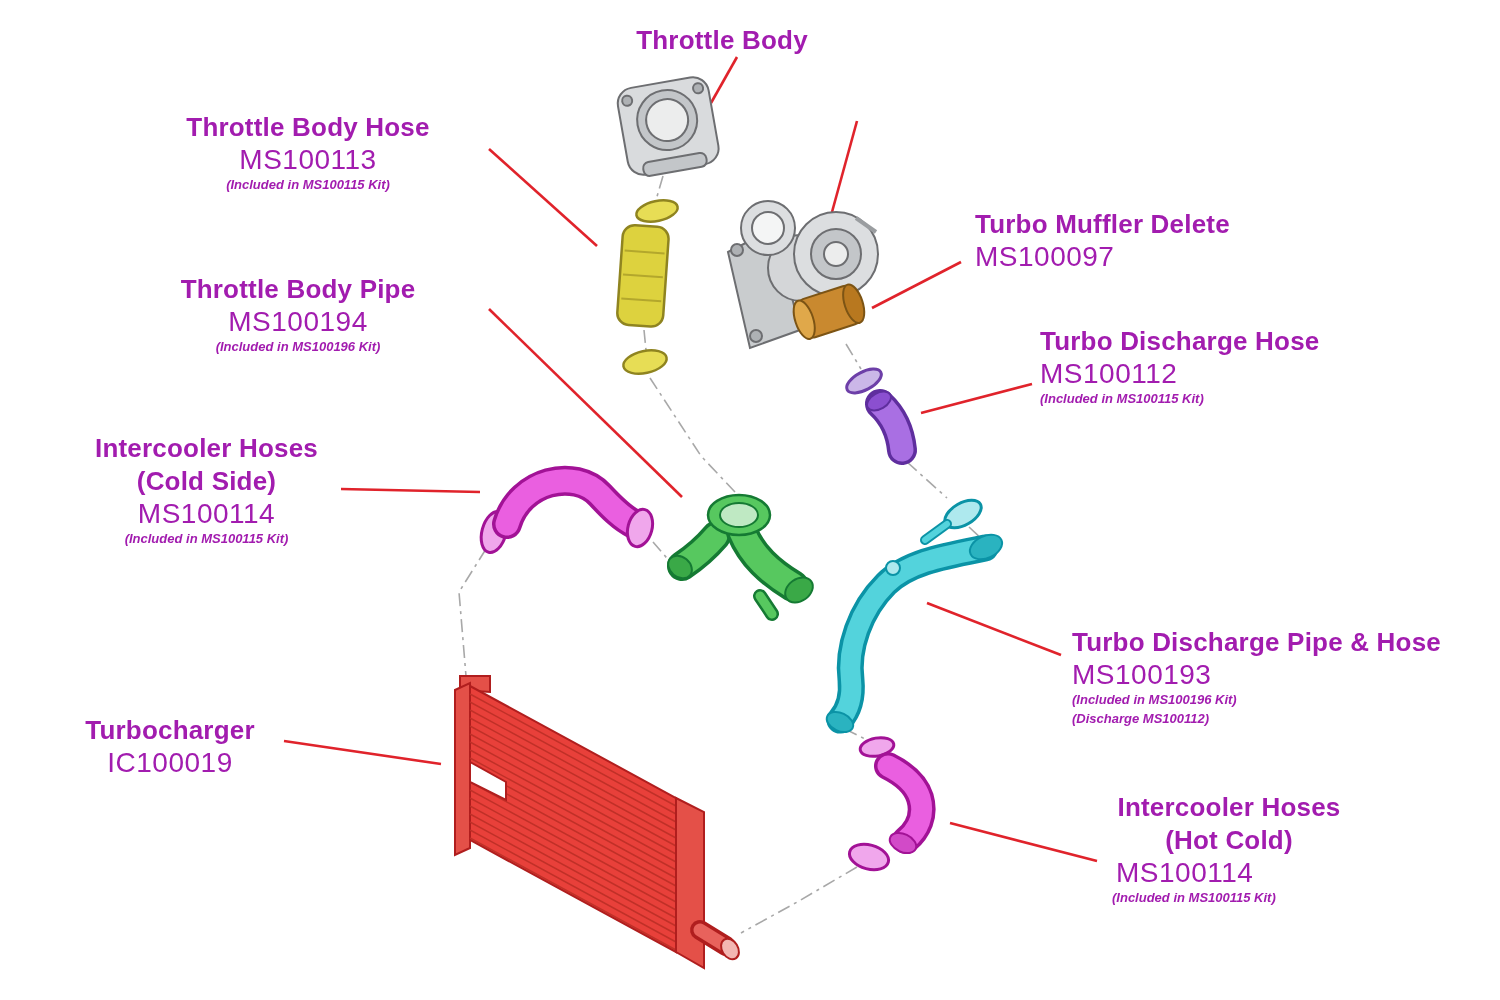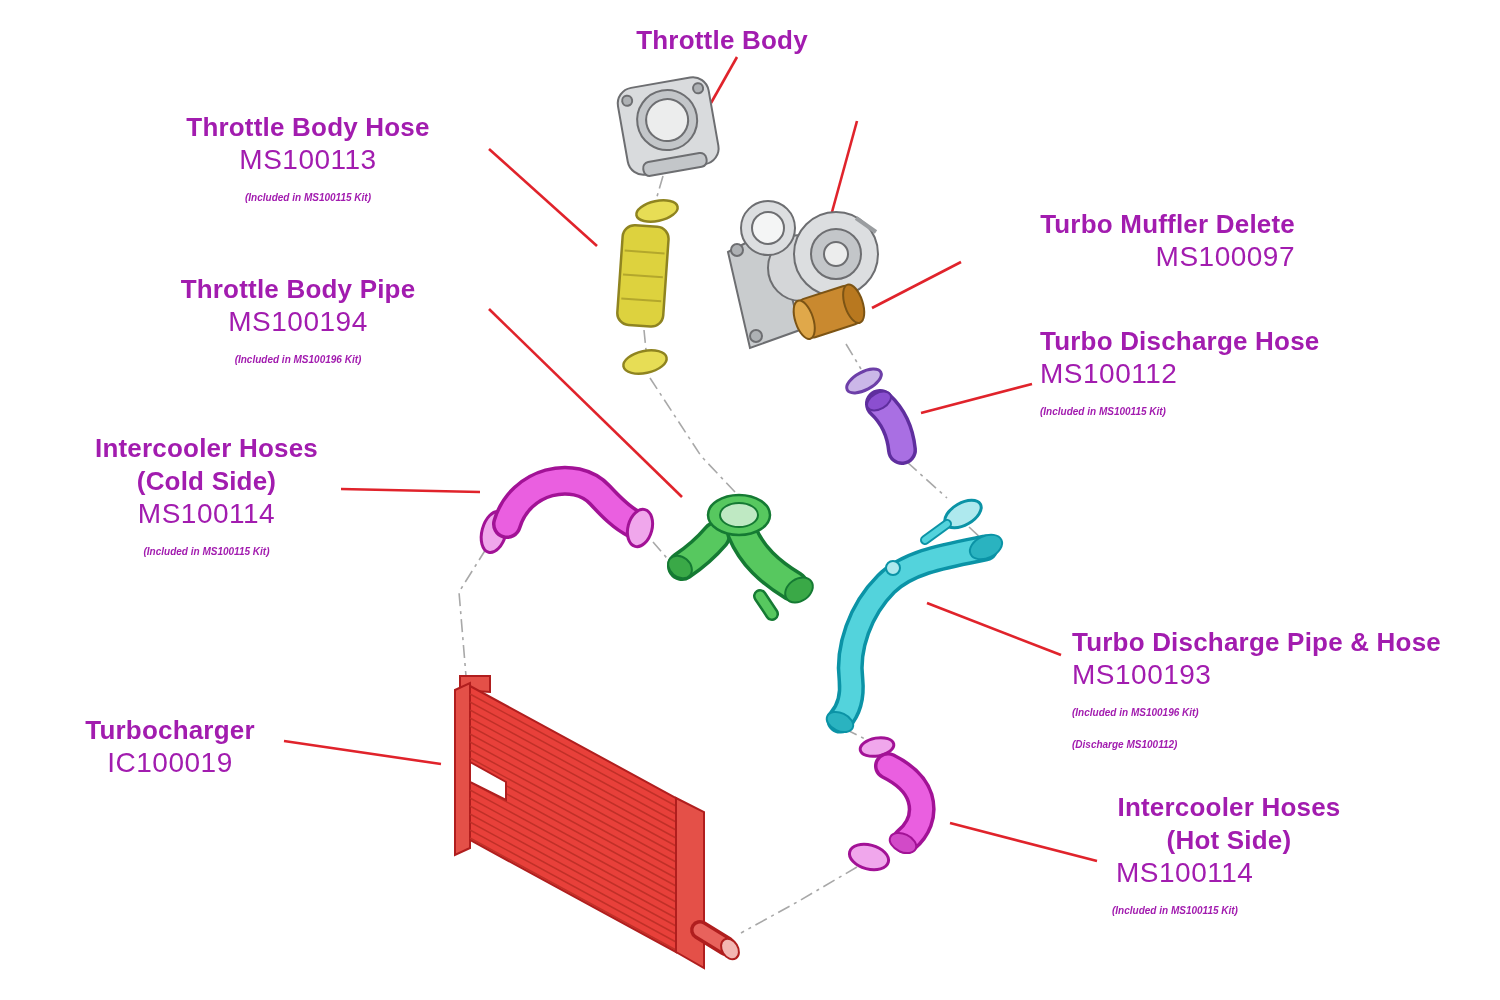--- a/index.html
+++ b/index.html
@@ -8,21 +8,21 @@
     position:relative; width:1500px; height:1000px;
     background:#ffffff; overflow:hidden;
     font-family:"Liberation Sans", sans-serif;
   }
   #art { position:absolute; left:0; top:0; }
   .label { position:absolute; color:#a21caf; }
   .label.right  { text-align:center; }
   .label.center { text-align:center; }
   .title { font-size:26px; font-weight:700; line-height:33px; letter-spacing:0.2px; }
   .part  { font-size:28px; font-weight:400; line-height:31px; letter-spacing:0.5px; }
-  .note  { font-size:10px; font-style:italic; font-weight:600; line-height:19px;margin-top:13px; }
+  .note  { font-size:13px; font-style:italic; font-weight:600; line-height:19px; }
   .center-text { text-align:center; }
   .indent { padding-left:12px; }
 </style>
 </head>
 <body>
 
 <div id="stage">
 
   <svg id="art" width="1500" height="1000" viewBox="0 0 1500 1000">
 
@@ -156,21 +156,21 @@
     <div class="title">Throttle Body</div>
   </div>
 
   <div class="label right" style="left:158px; top:111px; width:300px;">
     <div class="title">Throttle Body Hose</div>
     <div class="part">MS100113</div>
     <div class="note">(Included in MS100115 Kit)</div>
   </div>
 
 
-  <div class="label" style="left:975px; top:208px; width:320px;text-align:right;">
+  <div class="label" style="left:975px; top:208px; width:320px;">
     <div class="title">Turbo Muffler Delete</div>
     <div class="part">MS100097</div>
   </div>
 
   <div class="label right" style="left:148px; top:273px; width:300px;">
     <div class="title">Throttle Body Pipe</div>
     <div class="part">MS100194</div>
     <div class="note">(Included in MS100196 Kit)</div>
   </div>
 
@@ -194,18 +194,18 @@
     <div class="note">(Discharge MS100112)</div>
   </div>
 
   <div class="label right" style="left:70px; top:714px; width:200px;">
     <div class="title">Turbocharger</div>
     <div class="part">IC100019</div>
   </div>
 
   <div class="label" style="left:1104px; top:791px; width:250px;">
     <div class="title center-text">Intercooler Hoses</div>
-    <div class="title center-text">(Hot Side)</div>
+    <div class="title center-text">(Hot Cold)</div>
     <div class="part indent">MS100114</div>
     <div class="note" style="padding-left:8px;">(Included in MS100115 Kit)</div>
   </div>
 
 </div>
 
 </body></html>

